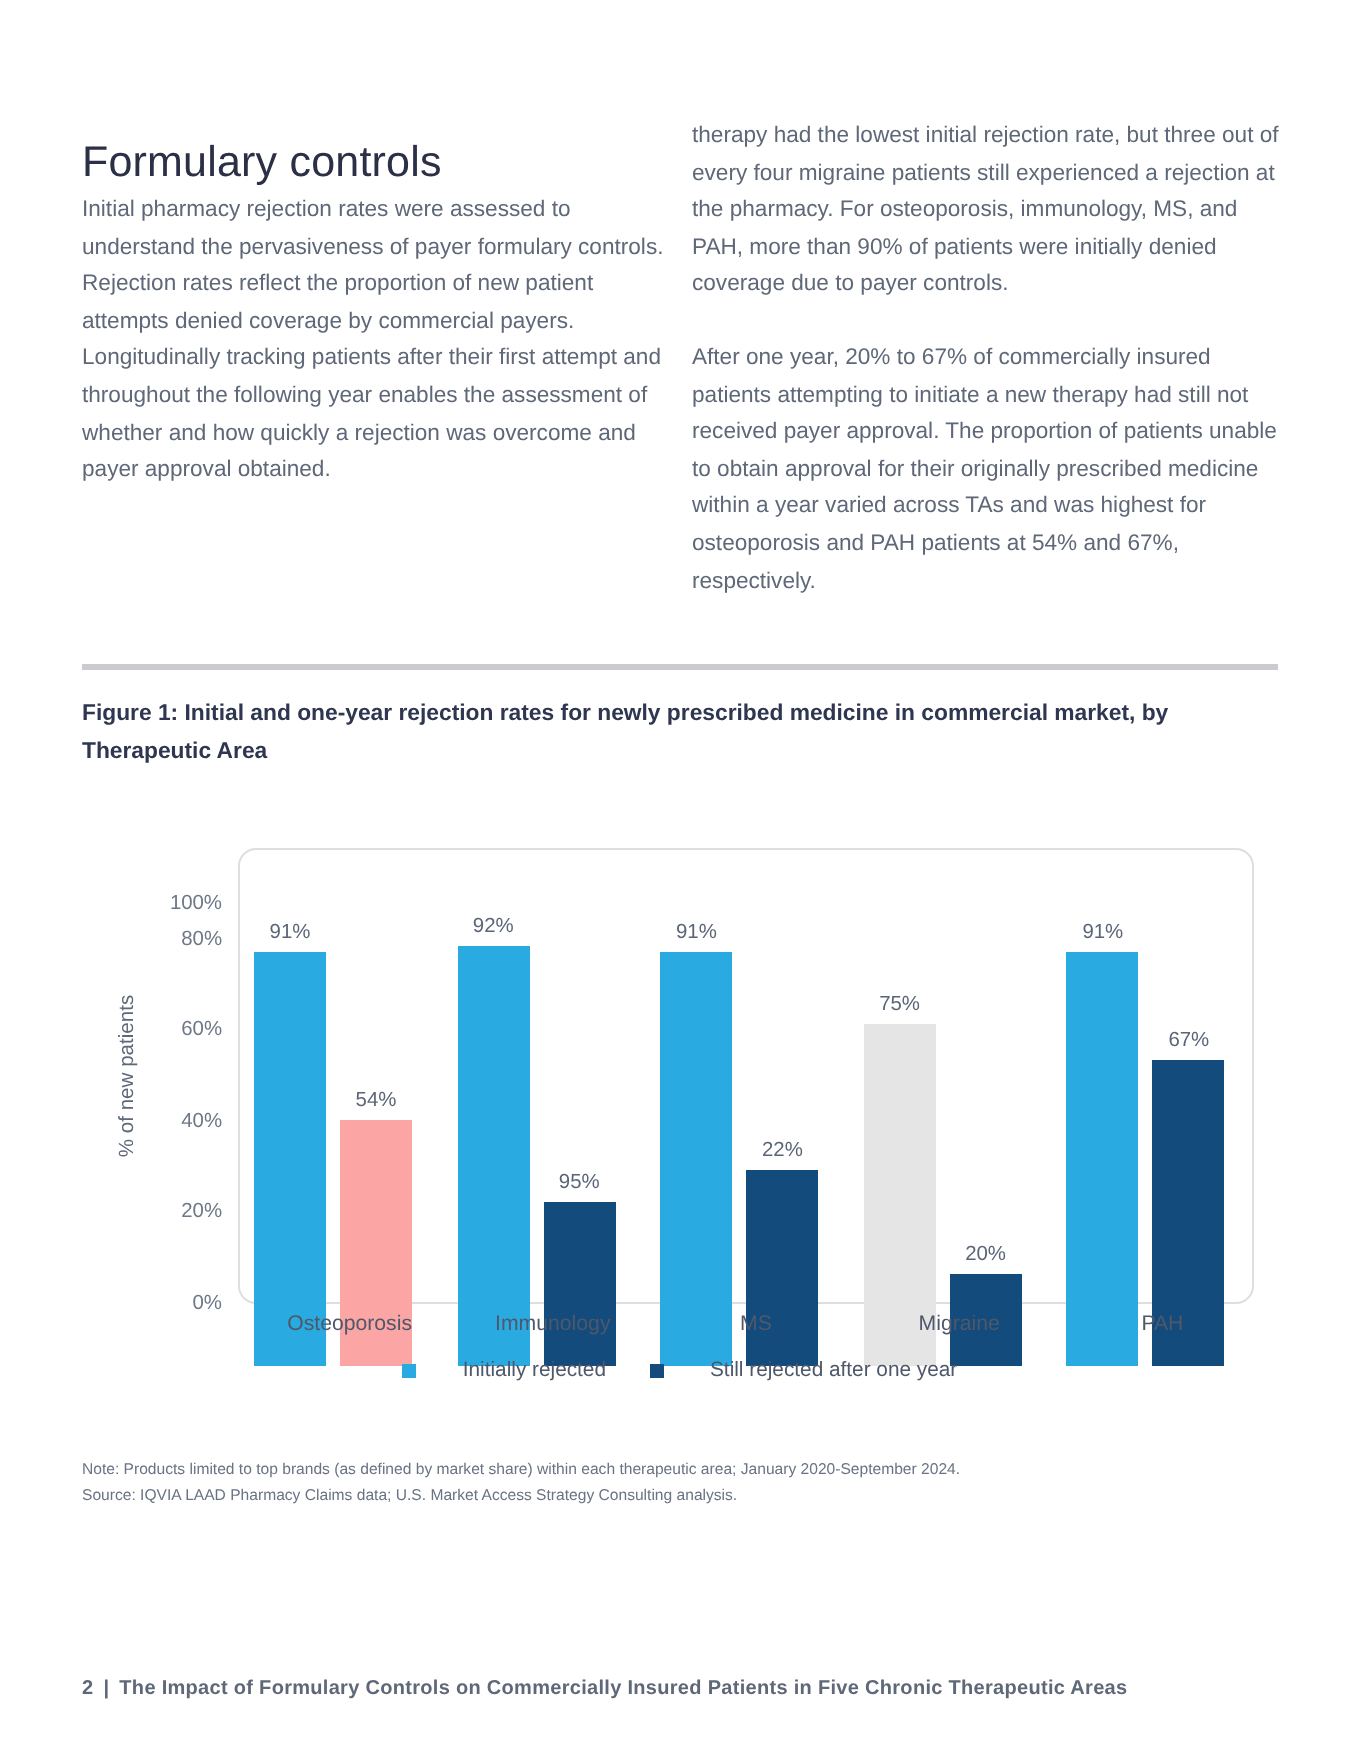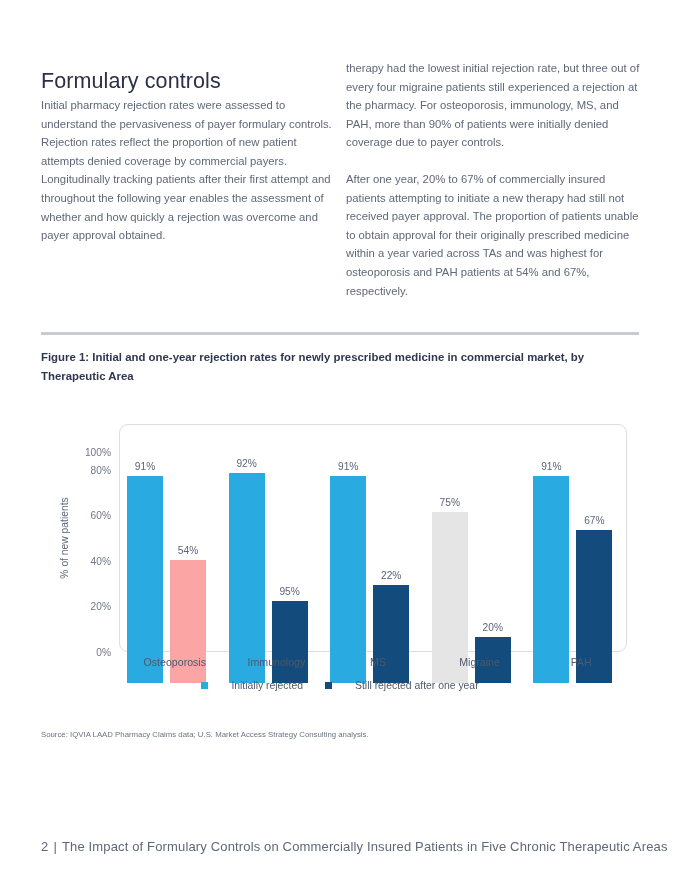--- a/index.html
+++ b/index.html
@@ -197,24 +197,25 @@
     font-size: 7.8px;
     line-height: 12.6px;
     color: #6a7384;
   }
 
   
   .footer {
     position: absolute;
     left: 41px;
     top: 839px;
-    font-size: 13px;
+    font-size: 10px;
     color: #5f6878;
     letter-spacing: 0.15px;
     white-space: nowrap;
+    font-weight: bold;
   }
   .footer .sep { margin: 0 5px; }
 </style>
 </head>
 <body>
 
 <div class="page">
 
   <h1 class="page-title">Formulary controls</h1>
 
@@ -304,20 +305,21 @@
           <span>Initially rejected</span>
         </div>
         <div class="legend-item">
           <span class="legend-swatch" style="background: rgb(18, 75, 124);"></span>
           <span>Still rejected after one year</span>
         </div>
       </div>
   </div>
 
   <div class="notes">
+    <div>Note: Products limited to top brands (as defined by market share) within each therapeutic area; January 2020-September 2024.</div>
     <div>Source: IQVIA LAAD Pharmacy Claims data; U.S. Market Access Strategy Consulting analysis.</div>
   </div>
 
   <div class="footer">
     <span>2</span><span class="sep">|</span><span>The Impact of Formulary Controls on Commercially Insured Patients in Five Chronic Therapeutic Areas</span>
   </div>
 
 </div>
 
 </body></html>

